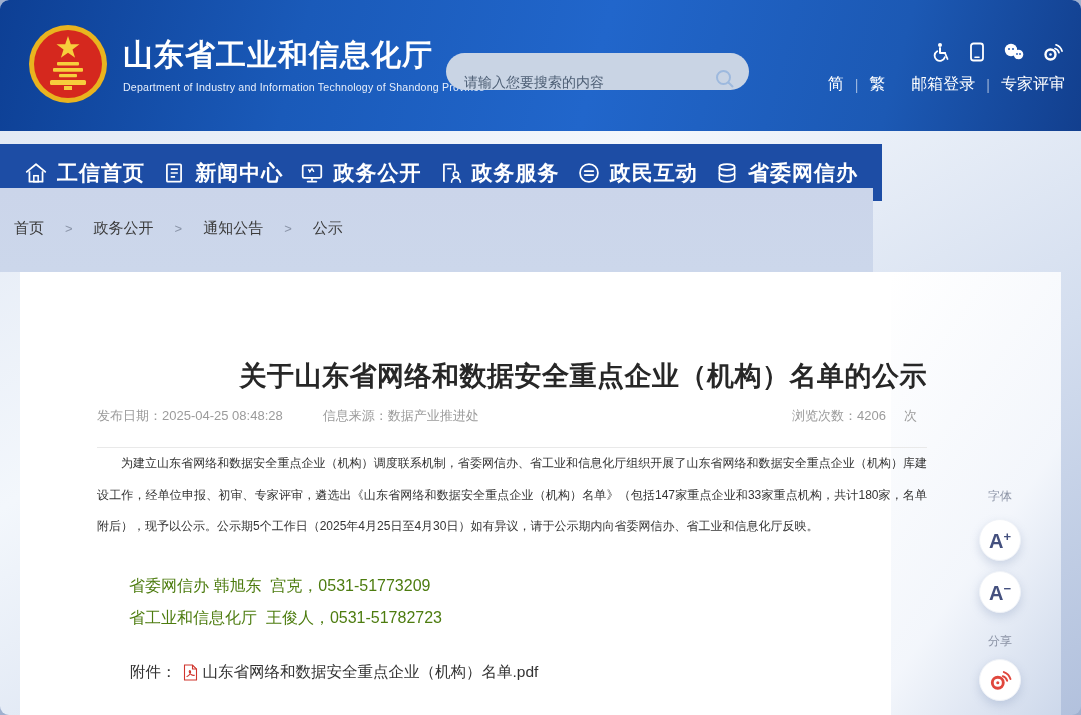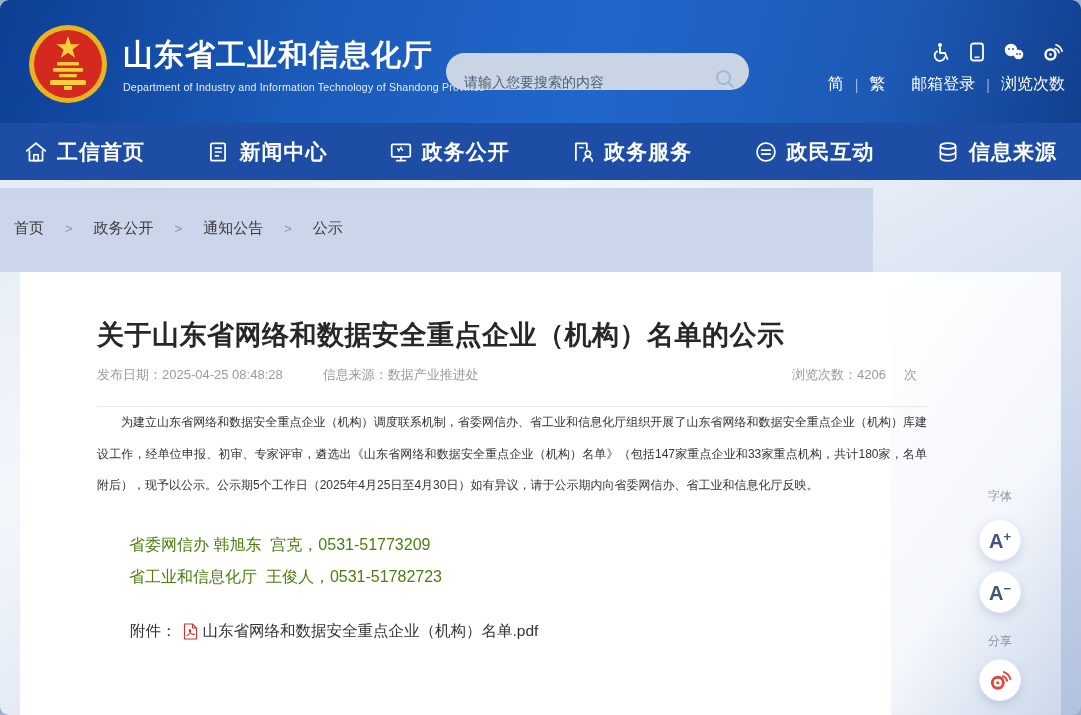--- a/index.html
+++ b/index.html
@@ -24,42 +24,42 @@
 
   .hdr-right { position:absolute; right:16px; top:42px; display:flex; flex-direction:column; align-items:flex-end; gap:12px; }
   .icon-row { display:flex; align-items:center; gap:17px; padding-right:2px; }
   .icon-row .qicon { display:block; cursor:pointer; }
   .link-row { display:flex; align-items:center; font-size:16px; color:#ffffff; }
   .link-row .lnk { cursor:pointer; }
   .sep { color:rgba(255,255,255,.55); margin:0 11px; font-size:14px; }
   .grp-gap { width:26px; }
 
   
-  .nav { position:absolute; top:123px; left:0; width:1081px; height:57px; background:#1d4da5;
+  .nav { position:absolute; top:144px; left:0; width:882px; height:57px; background:#1d4da5;
          display:flex; align-items:center; justify-content:space-between; padding:0 24px; }
   .nav-item { display:flex; align-items:center; gap:9px; color:#ffffff; font-size:21px; font-weight:600;
               letter-spacing:1px; cursor:pointer; }
   .nav-item svg { display:block; }
 
   
   .crumb-band { position:absolute; top:188px; left:0; width:873px; height:84px;
                 background:linear-gradient(180deg,#cbd5ea 0%,#ccd7eb 100%); }
   .crumbs { position:absolute; left:14px; top:31px; display:flex; align-items:center; gap:21px;
             font-size:15px; color:#3a3a3a; }
   .crumb { cursor:pointer; }
   .crumb-sep { color:#8a94a8; font-size:13px; }
 
   
   .card { position:absolute; left:20px; top:272px; width:1041px; height:443px; background:#ffffff; }
   .card-tint { position:absolute; top:0; right:0; width:170px; height:443px; pointer-events:none;
                background:linear-gradient(125deg,rgba(255,255,255,0) 0%,rgba(228,235,247,.45) 60%,rgba(196,209,231,.85) 100%); }
 
   .article { position:absolute; left:77px; top:0; width:830px; }
-  .art-title { margin-top:46px; font-size:27px; line-height:34px; font-weight:bold; color:#272727;
-               text-align:left; letter-spacing:.5px; }
+  .art-title { margin-top:87px; font-size:27px; line-height:34px; font-weight:bold; color:#272727;
+               text-align:right; letter-spacing:.5px; }
   .meta { display:flex; justify-content:space-between; align-items:center; margin-top:14px;
           font-size:13px; color:#9b9b9b; padding-right:10px; }
   .meta-left { display:flex; gap:40px; }
   .views-suffix { margin-left:18px; }
   .divider { height:1px; background:#e9e9e9; margin-top:22px; }
   .body-p { font-size:12px; color:#333333; line-height:31.5px;
             text-indent:2em; text-align:justify; }
   .contacts { margin-top:27px; font-size:16px; color:#4d7c0f; line-height:32px; }
   .contact-line { text-indent:2em; white-space:pre-wrap; }
   .attach { margin-top:28px; display:flex; align-items:center; font-size:15.5px; color:#333333;
@@ -136,21 +136,21 @@
           <path d="M14 2.8 a9.5 9.5 0 0 1 6 6.3" fill="none" stroke="#fff" stroke-width="1.7" stroke-linecap="round"></path>
         </svg>
       </div>
       <div class="link-row">
         <span class="lnk">简</span>
         <span class="sep">|</span>
         <span class="lnk">繁</span>
         <span class="grp-gap"></span>
         <span class="lnk">邮箱登录</span>
         <span class="sep">|</span>
-        <span class="lnk">浏览次数</span>
+        <span class="lnk">专家评审</span>
       </div>
     </div>
   </div>
 
   <div class="nav">
     <div class="nav-item">
       <svg width="24" height="24" viewBox="0 0 22 22">
         <path d="M2.5 10 L11 3 L19.5 10" fill="none" stroke="#fff" stroke-width="1.6" stroke-linecap="round" stroke-linejoin="round"></path>
         <path d="M5 9.5 V19 H17 V9.5" fill="none" stroke="#fff" stroke-width="1.6" stroke-linejoin="round"></path>
         <rect x="9" y="13.5" width="4" height="5.5" fill="none" stroke="#fff" stroke-width="1.4"></rect>
@@ -191,21 +191,21 @@
         <line x1="7" y1="12.9" x2="15" y2="12.9" stroke="#fff" stroke-width="1.5" stroke-linecap="round"></line>
       </svg>
       <span>政民互动</span>
     </div>
     <div class="nav-item">
       <svg width="24" height="24" viewBox="0 0 22 22">
         <ellipse cx="11" cy="5.5" rx="7" ry="2.6" fill="none" stroke="#fff" stroke-width="1.5"></ellipse>
         <path d="M4 5.5 v11 a7 2.6 0 0 0 14 0 v-11" fill="none" stroke="#fff" stroke-width="1.5"></path>
         <path d="M4 11 a7 2.6 0 0 0 14 0" fill="none" stroke="#fff" stroke-width="1.5"></path>
       </svg>
-      <span>信息来源</span>
+      <span>省委网信办</span>
     </div>
   </div>
 
   <div class="crumb-band">
     <div class="crumbs">
       <span class="crumb">首页</span>
       <span class="crumb-sep">&gt;</span>
       <span class="crumb">政务公开</span>
       <span class="crumb-sep">&gt;</span>
       <span class="crumb">通知公告</span>

